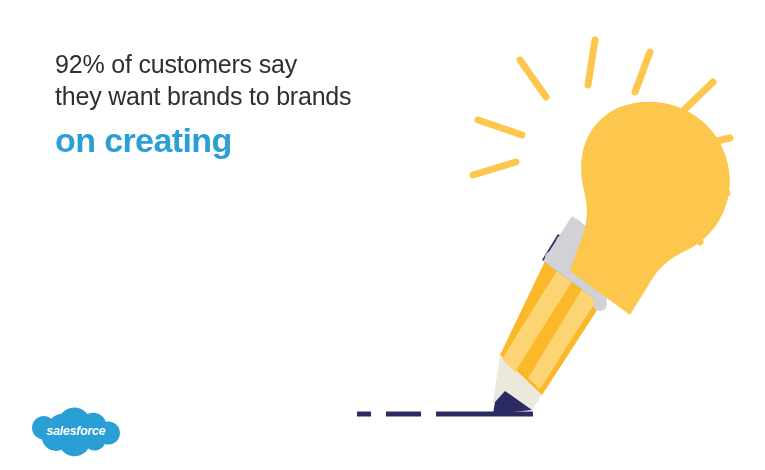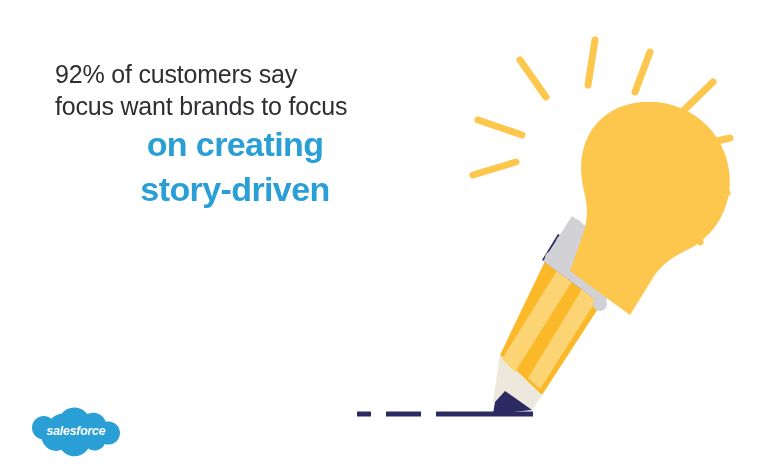--- a/index.html
+++ b/index.html
@@ -14,21 +14,21 @@
     height: 470px;
     background: #ffffff;
     overflow: hidden;
     font-family: "Liberation Sans", "DejaVu Sans", sans-serif;
   }
 
   
   #stat-text {
     position: absolute;
     left: 55px;
-    top: 58px;
+    top: 48px;
     width: 360px;
   }
   .line-light {
     font-family: "Liberation Sans", "DejaVu Sans", sans-serif;
     font-weight: 300;
     font-size: 25px;
     line-height: 32px;
     color: #2f2f33;
     letter-spacing: -0.2px;
     white-space: nowrap;
@@ -36,21 +36,21 @@
   .line-bold {
     font-family: "Liberation Sans", "DejaVu Sans", sans-serif;
     font-weight: 700;
     font-size: 34px;
     line-height: 45px;
     color: #2a9fd6;
     letter-spacing: -0.6px;
     white-space: nowrap;
   }
   #headline-bold {
-    text-align: center;
+    margin-top: 6px;
   }
 
   
   #sf-logo {
     position: absolute;
     left: 30px;
     top: 406px;
     width: 92px;
     height: 52px;
   }
@@ -67,25 +67,24 @@
   #illustration svg { display: block; }
 </style>
 </head>
 <body>
 
 <div id="canvas">
 
   <div id="stat-text">
     <div id="headline-light">
       <div class="line-light">92% of customers say</div>
-      <div class="line-light">focus want brands to focus</div>
+      <div class="line-light">they want brands to brands</div>
     </div>
     <div id="headline-bold">
       <div class="line-bold">on creating</div>
-      <div class="line-bold">story-driven</div>
     </div>
   </div>
 
   <div id="sf-logo">
     <svg width="92" height="52" viewBox="0 0 92 52" xmlns="http://www.w3.org/2000/svg">
       <g>
         <path fill="#2a9fd6" d="
           M31.5 7.8
           c3.9 -4.8 9.6 -7.0 15.4 -6.1
           c4.4 0.7 8.2 3.1 10.6 6.5

